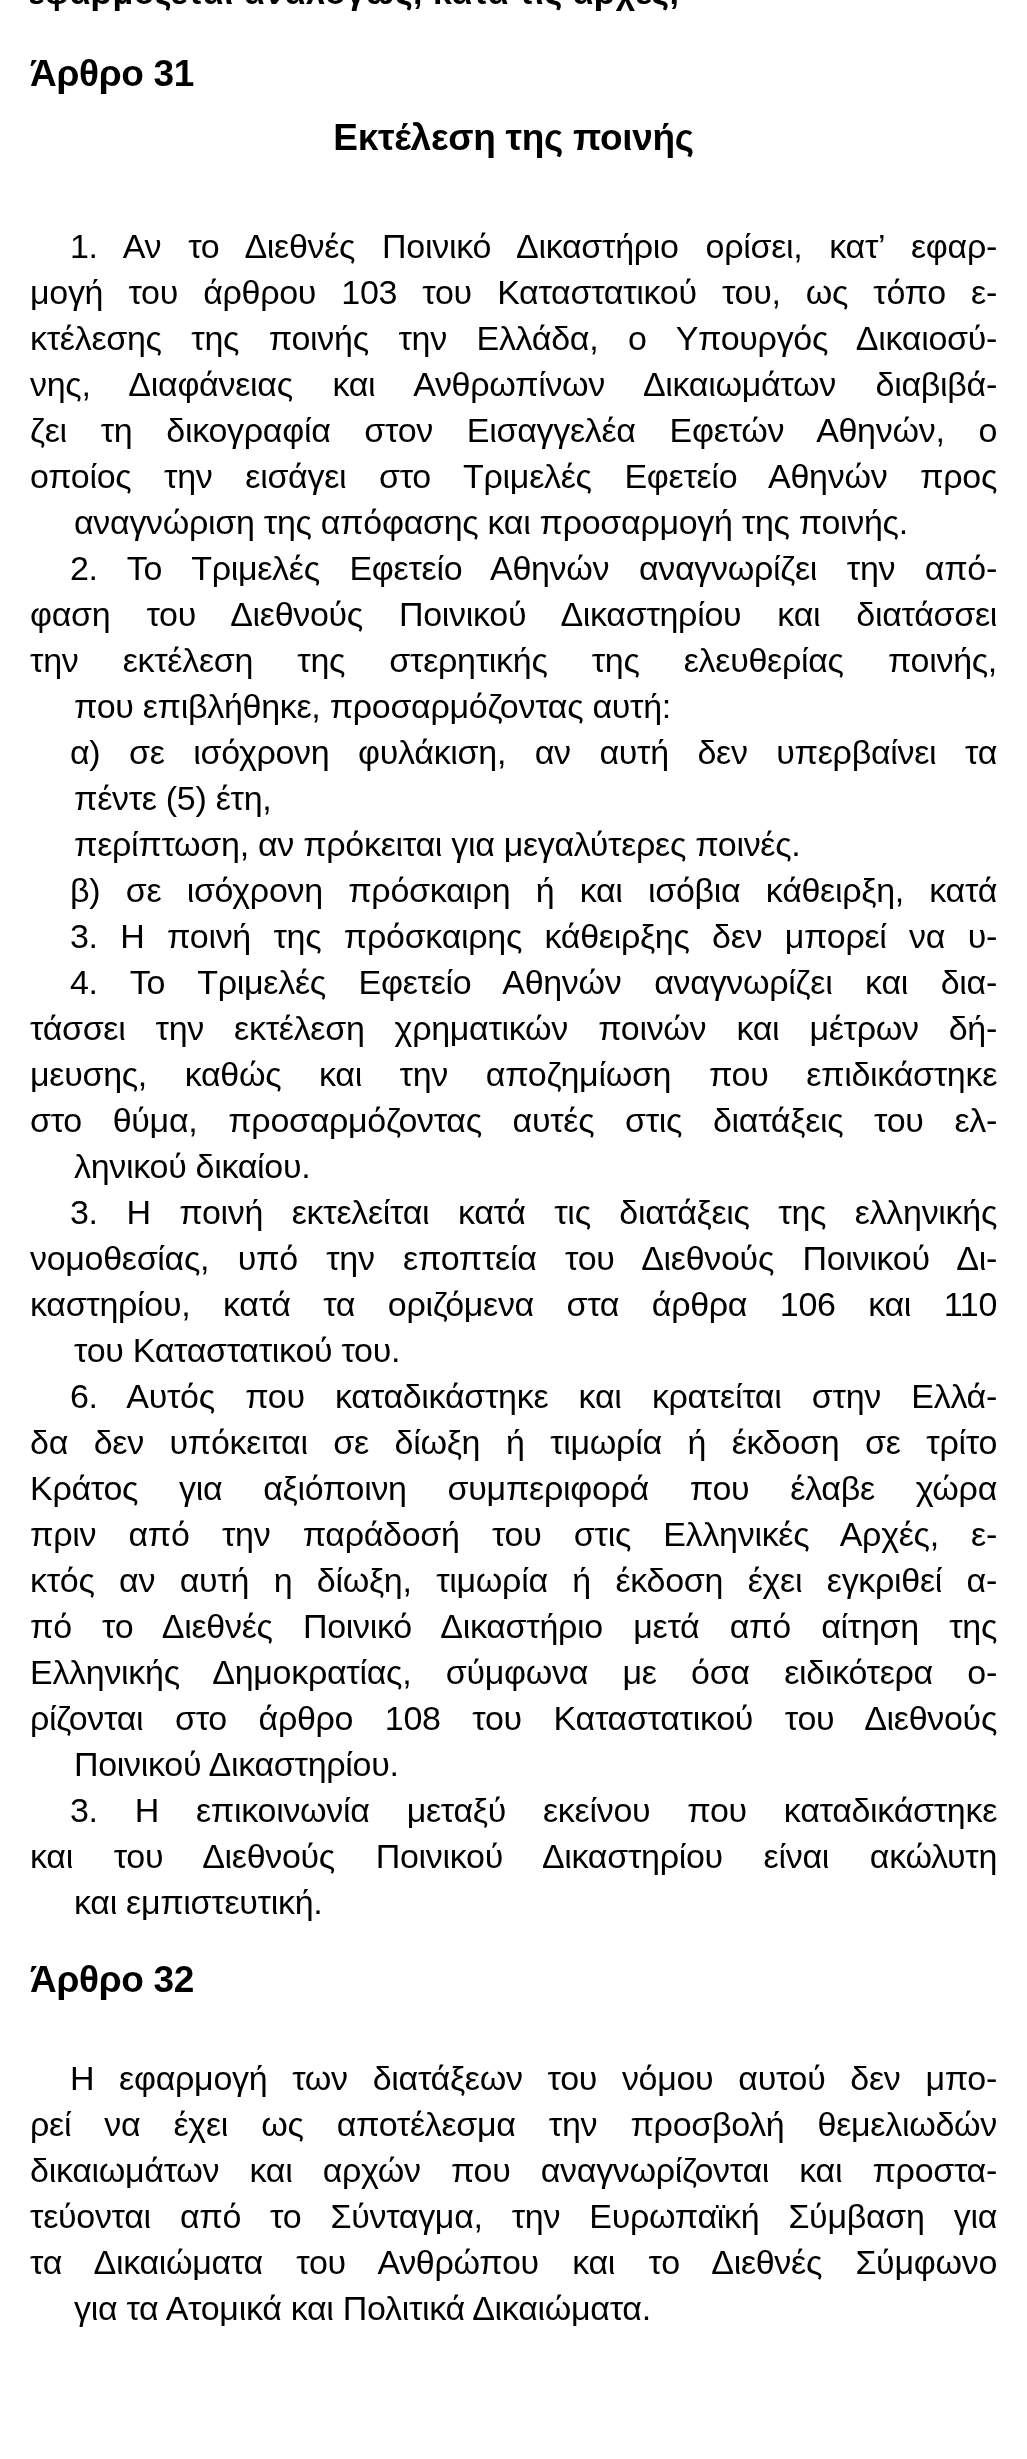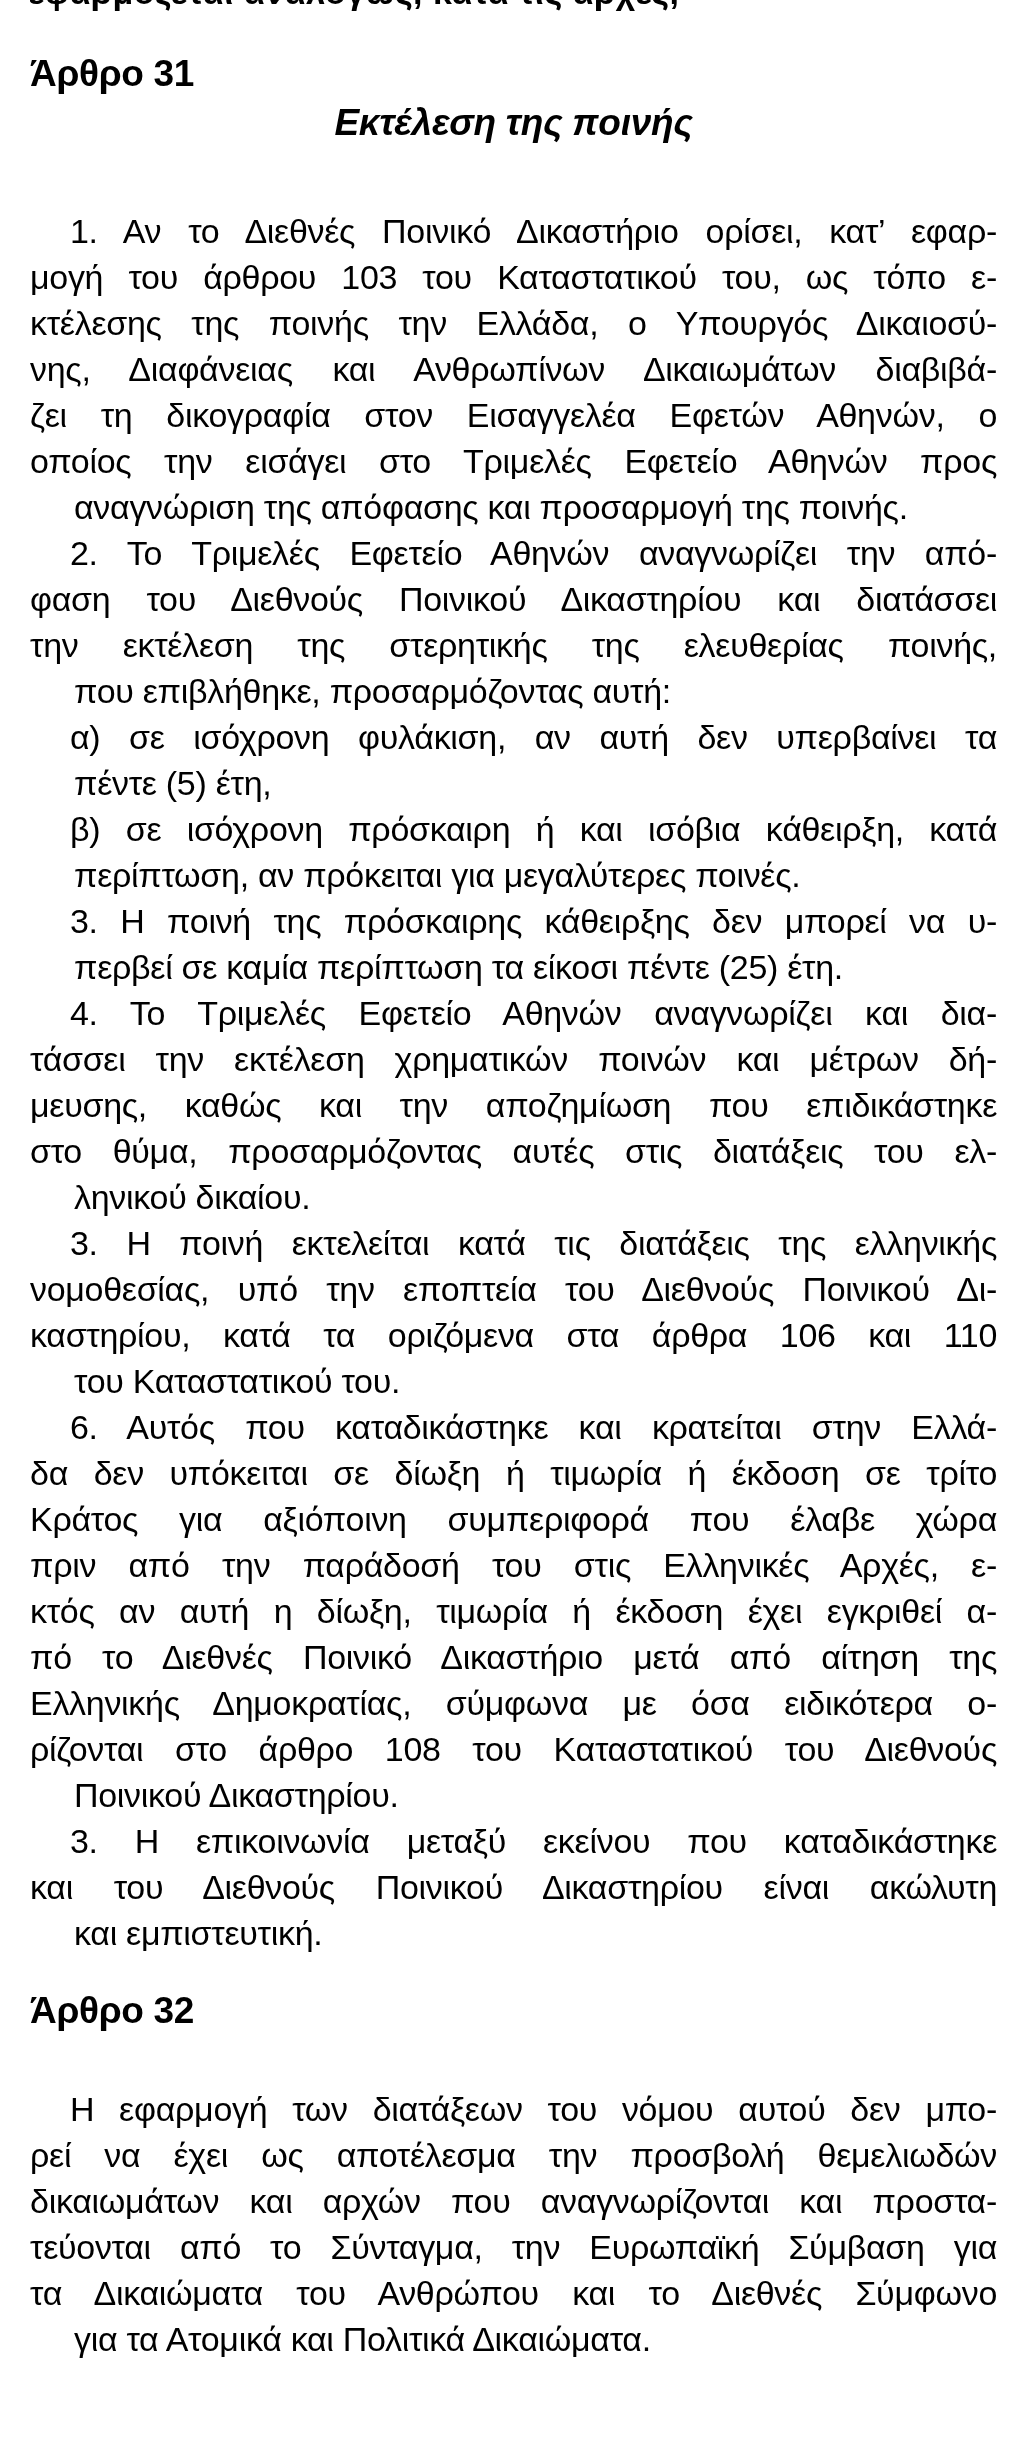--- a/index.html
+++ b/index.html
@@ -38,27 +38,26 @@
   }
   .article-number {
     margin: 0;
     font-size: 37px;
     line-height: 46px;
     font-weight: 700;
     letter-spacing: -0.3px;
   }
   #article31-number { margin-top: 37px; }
   .article-title {
-    margin: 3px 0 0 0;
+    margin: 18px 0 0 0;
     font-size: 37px;
     line-height: 46px;
     font-weight: 700;
     text-align: center;
     letter-spacing: -0.3px;
-    font-style: italic;
   }
   .body-block { margin-top: 62px; }
   #article32-number { margin-top: 32px; }
   #article32-body { margin-top: 52px; }
   .paragraph { margin: 0; }
   .line {
     font-size: 34px;
     line-height: 46px;
     letter-spacing: -0.3px;
     text-align: justify;
@@ -95,26 +94,25 @@
         <div class="line first">2. Το Τριμελές Εφετείο Αθηνών αναγνωρίζει την από-</div>
         <div class="line">φαση του Διεθνούς Ποινικού Δικαστηρίου και διατάσσει</div>
         <div class="line">την εκτέλεση της στερητικής της ελευθερίας ποινής,</div>
         <div class="line last">που επιβλήθηκε, προσαρμόζοντας αυτή:</div>
       </div>
       <div class="paragraph">
         <div class="line first">α) σε ισόχρονη φυλάκιση, αν αυτή δεν υπερβαίνει τα</div>
         <div class="line last">πέντε (5) έτη,</div>
       </div>
       <div class="paragraph">
+        <div class="line last">περίπτωση, αν πρόκειται για μεγαλύτερες ποινές.</div>
         <div class="line first">β) σε ισόχρονη πρόσκαιρη ή και ισόβια κάθειρξη, κατά</div>
-        <div class="line last">περίπτωση, αν πρόκειται για μεγαλύτερες ποινές.</div>
       </div>
       <div class="paragraph">
         <div class="line first">3. Η ποινή της πρόσκαιρης κάθειρξης δεν μπορεί να υ-</div>
-        <div class="line last">περβεί σε καμία περίπτωση τα είκοσι πέντε (25) έτη.</div>
       </div>
       <div class="paragraph">
         <div class="line first">4. Το Τριμελές Εφετείο Αθηνών αναγνωρίζει και δια-</div>
         <div class="line">τάσσει την εκτέλεση χρηματικών ποινών και μέτρων δή-</div>
         <div class="line">μευσης, καθώς και την αποζημίωση που επιδικάστηκε</div>
         <div class="line">στο θύμα, προσαρμόζοντας αυτές στις διατάξεις του ελ-</div>
         <div class="line last">ληνικού δικαίου.</div>
       </div>
       <div class="paragraph">
         <div class="line first">3. Η ποινή εκτελείται κατά τις διατάξεις της ελληνικής</div>

